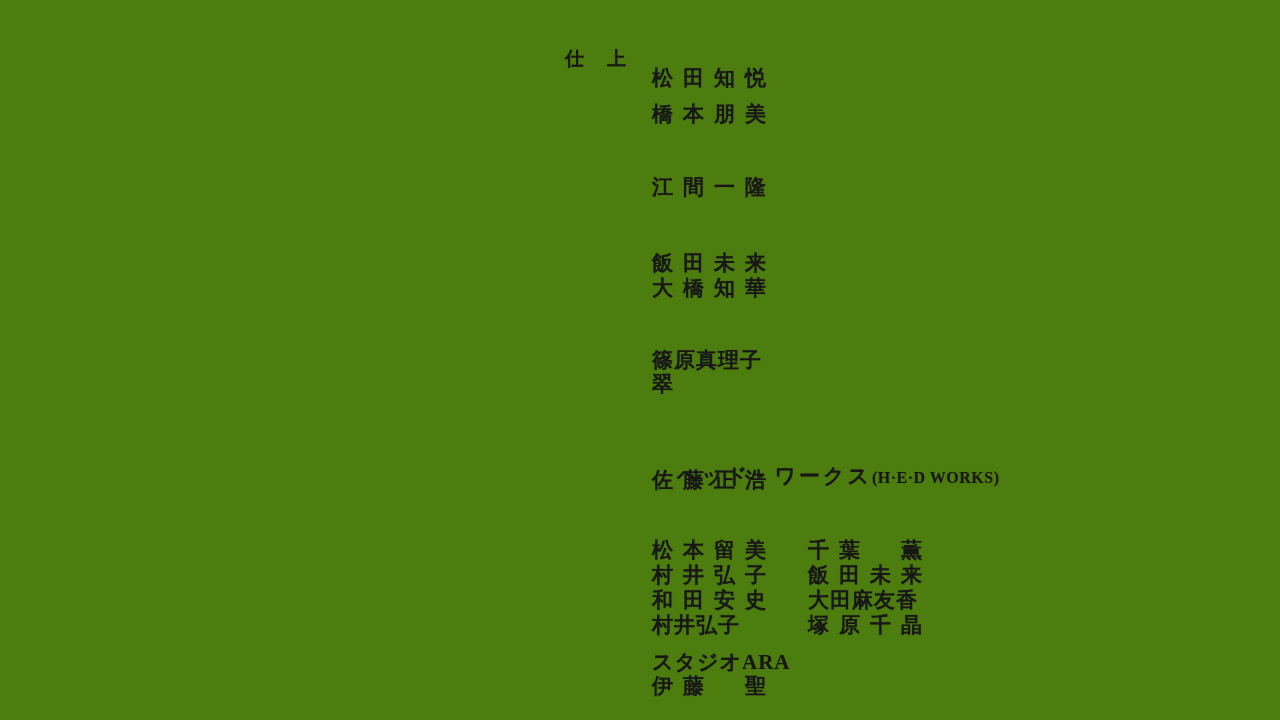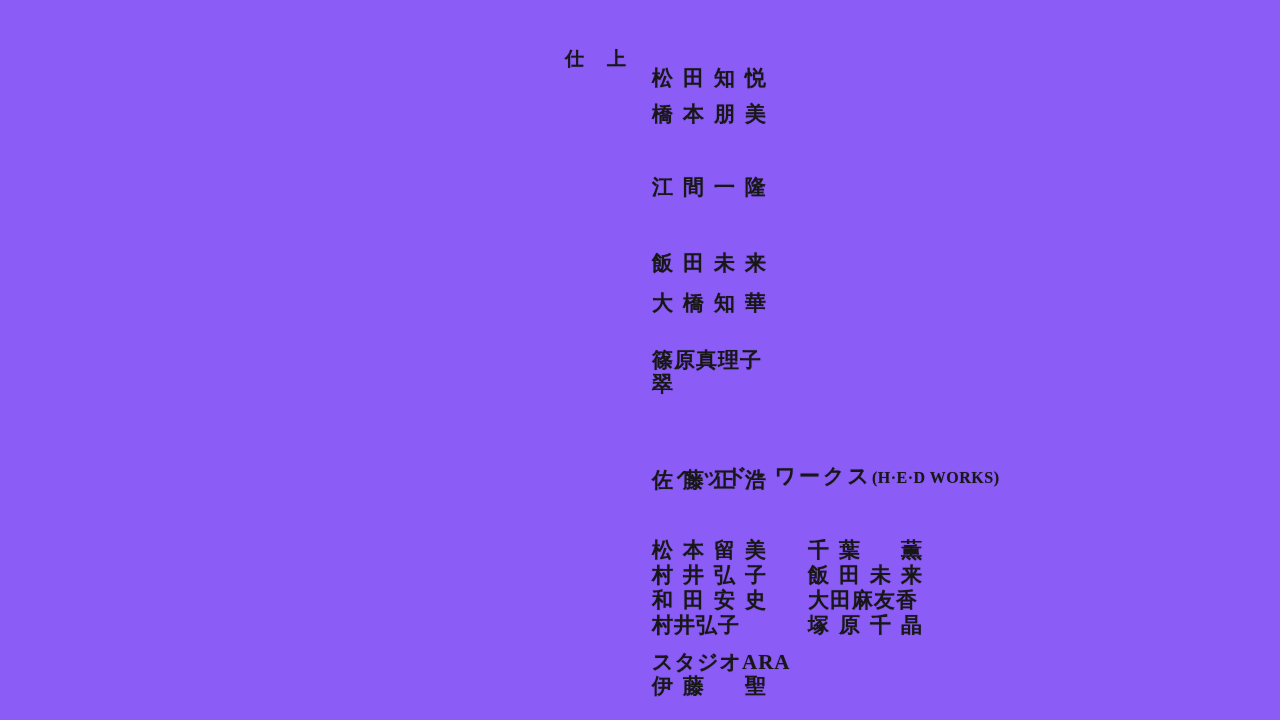--- a/index.html
+++ b/index.html
@@ -5,21 +5,21 @@
   html, body {
     margin: 0;
     padding: 0;
     background: #fdfdfd;
   }
   .screen {
     position: relative;
     width: 1280px;
     height: 720px;
     overflow: hidden;
-    background: #8b5cf6;
+    background: #4d7c0f;
     color: #171717;
     font-family: "Liberation Serif", "DejaVu Serif", serif;
     text-shadow: 0 0 1px rgba(25,25,25,0.35);
   }
   
   .label {
     position: absolute;
     left: 0;
     width: 628px;
     text-align: right;
@@ -55,21 +55,21 @@
 
 <div class="screen">
 
   <div class="label" style="top:49px">仕　上</div>
   <div class="name spaced" style="top:68px">松田知悦</div>
   <div class="name spaced" style="top:104px">橋本朋美</div>
 
   <div class="name spaced" style="top:177px">江間一隆</div>
 
   <div class="name spaced" style="top:253px">飯田未来</div>
-  <div class="name spaced" style="top:293px">大橋知華</div>
+  <div class="name spaced" style="top:278px">大橋知華</div>
 
   <div class="name" style="top:350px">篠原真理子</div>
   <div class="name" style="top:374px">翠</div>
 
   <div class="name" style="top:445px">
     <span class="kata">ヘッド・ワークス</span><span class="paren">(H·E·D WORKS)</span>
   </div>
   <div class="name spaced" style="top:470px">佐藤正浩</div>
 
 

